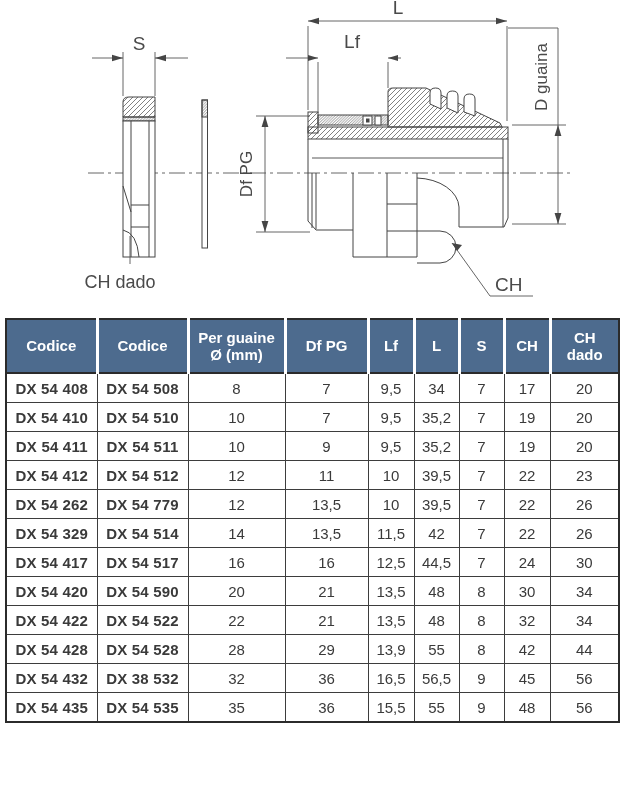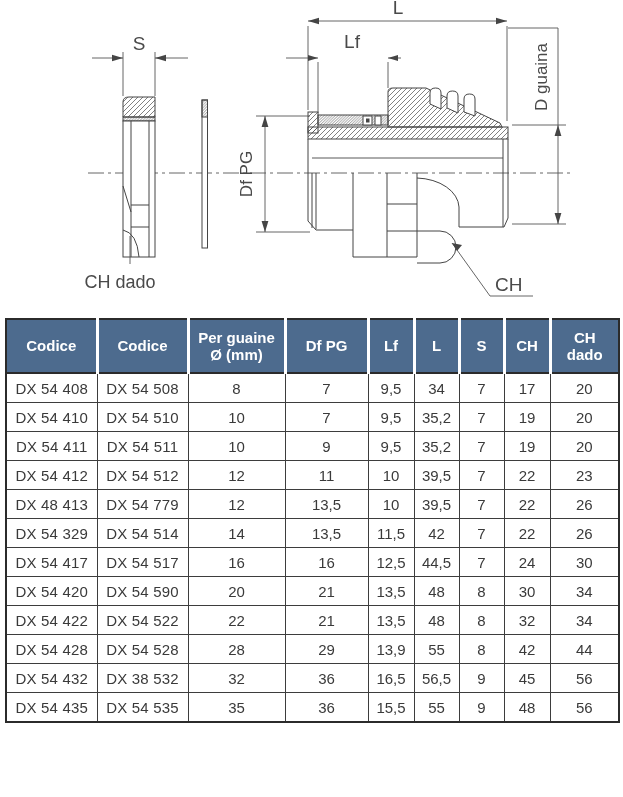--- a/index.html
+++ b/index.html
@@ -38,21 +38,21 @@
   table.sizes td {
     font-size: 15px;
     color: var(--body-text, #3a3a3a);
     text-align: center;
     vertical-align: middle;
     height: 28px;
     padding: 0 1px;
     border: 1px solid #3d3d3d;
     background: #ffffff;
   }
-  table.sizes td.code { font-weight: normal; letter-spacing: 0.2px; }
+  table.sizes td.code { font-weight: bold; letter-spacing: 0.2px; }
 </style>
 </head>
 <body>
 
 <svg class="drawing" width="623" height="310" viewBox="0 0 623 310">
   <defs>
     <pattern id="hatch" patternUnits="userSpaceOnUse" width="5" height="5">
       <path d="M0 5 L5 0" stroke="#4a4a4a" stroke-width="0.7"></path>
     </pattern>
     <pattern id="hatchd" patternUnits="userSpaceOnUse" width="2.8" height="2.8">
@@ -225,21 +225,21 @@
           <td class="code">DX 54 512</td>
           <td>12</td>
           <td>11</td>
           <td>10</td>
           <td>39,5</td>
           <td>7</td>
           <td>22</td>
           <td>23</td>
         </tr>
         <tr>
-          <td class="code">DX 48 413</td>
+          <td class="code">DX 54 262</td>
           <td class="code">DX 54 779</td>
           <td>12</td>
           <td>13,5</td>
           <td>10</td>
           <td>39,5</td>
           <td>7</td>
           <td>22</td>
           <td>26</td>
         </tr>
         <tr>

